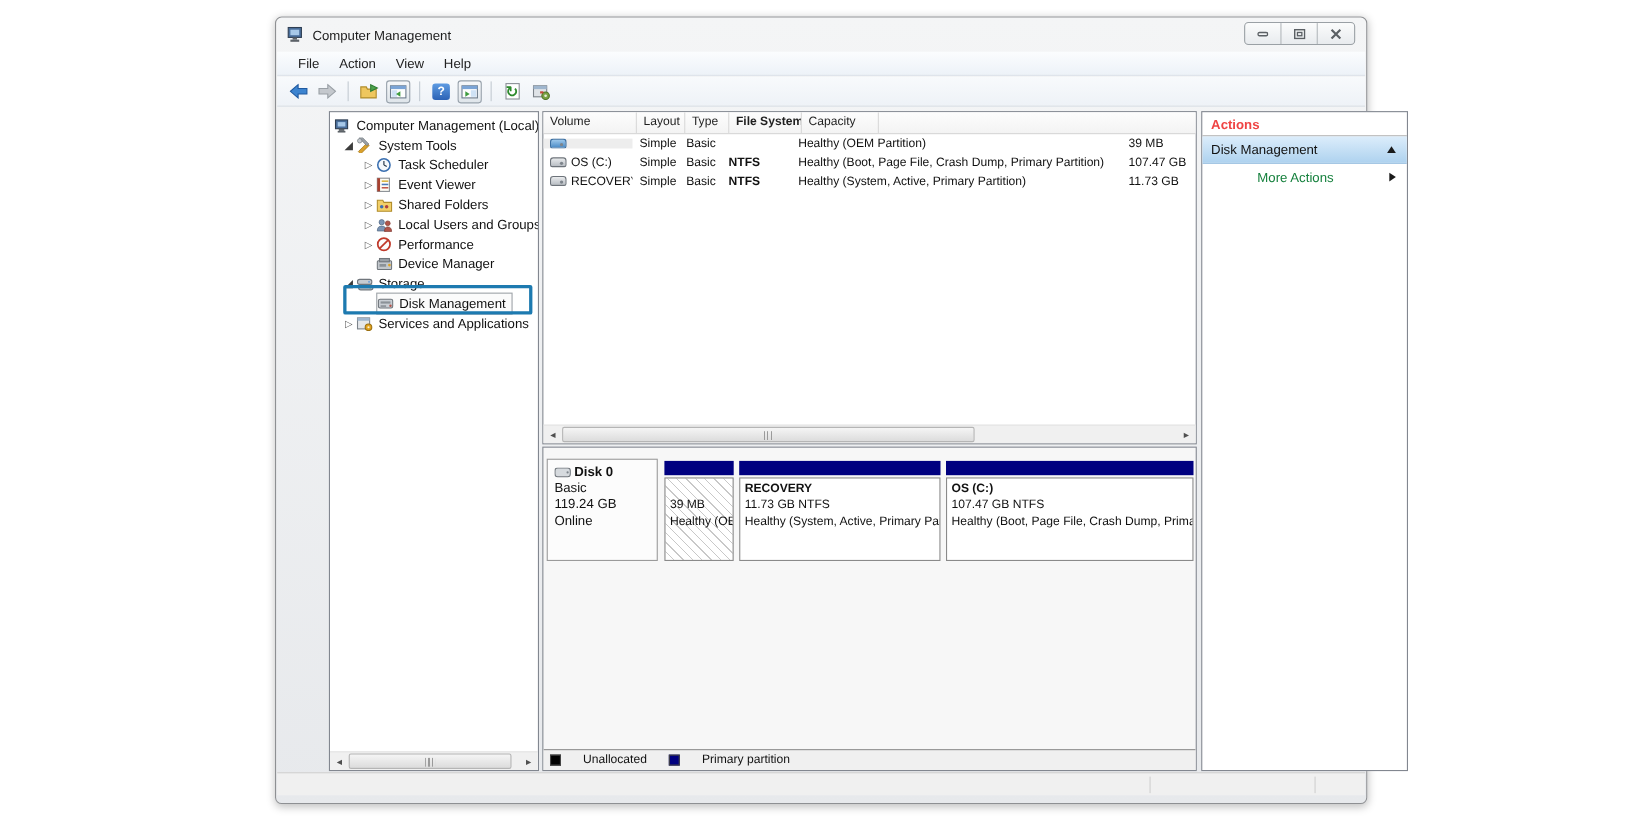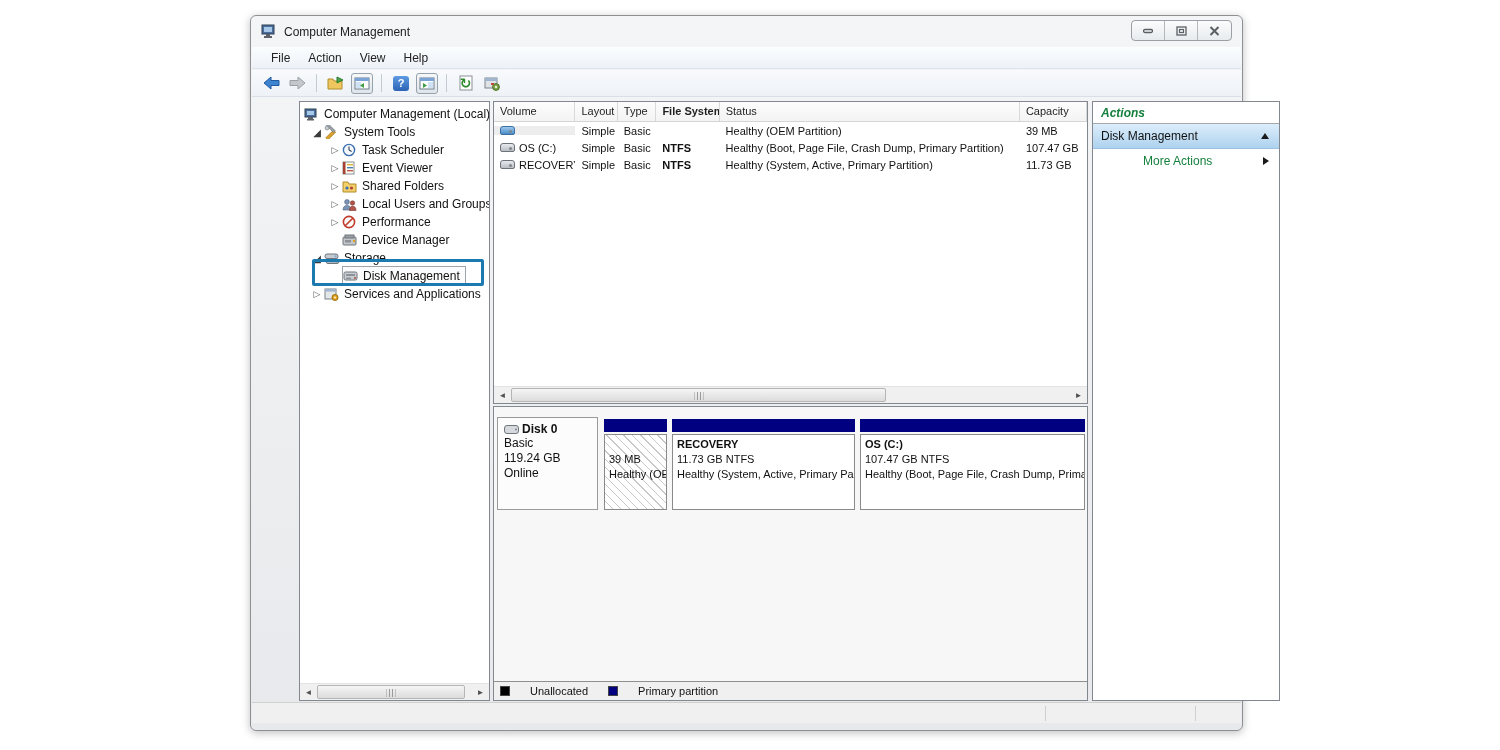--- a/index.html
+++ b/index.html
@@ -69,21 +69,21 @@
   .part-body{ margin-top:2px; height:76px; background:#ffffff; border:1px solid #8a8a8a; padding:2px 0 0 4px; font-size:11px; color:#111; overflow:hidden; white-space:nowrap; }
   .part-body.hatch{ background:repeating-linear-gradient(45deg,#ffffff 0 5px,#c8c8c8 5px 6px); }
   .pline{ line-height:15px; min-height:15px; }
   .pname{ font-weight:bold; }
   .p1{ left:110px; width:63px; } .p2{ left:178px; width:183px; } .p3{ left:366px; width:225px; }
   .legend{ position:absolute; left:0; right:0; bottom:0; height:19px; background:#f0f0f0; border-top:1px solid #8f8f8f; display:flex; align-items:center; gap:20px; padding-left:6px; font-size:11px; color:#111; }
   .lg-sq{ width:10px; height:10px; border:1px solid #444; }
   .lg-unalloc{ background:#000000; } .lg-primary{ background:#000080; }
   
   .actions{ left:801px; top:85px; width:188px; height:600px; overflow:hidden; }
-  .actions-header{ height:22px; font-size:12px; font-weight:bold; color:#15803d; padding:4px 0 0 8px; border-bottom:1px solid #a8a8a8;font-style:italic; }
+  .actions-header{ height:22px; font-size:12px; font-weight:bold; color:#ef4444; padding:4px 0 0 8px; border-bottom:1px solid #a8a8a8; }
   .actions-hl{ height:25px; background:linear-gradient(#dcedfb,#aed2ef); border-bottom:1px solid #9cc1e2; display:flex; align-items:center; font-size:12px; color:#111; padding:0 8px; position:relative; }
   .actions-more{ height:24px; display:flex; align-items:center; font-size:12px; color:#15803d; padding-left:50px; position:relative; }
   .tri-up{ position:absolute; right:10px; width:0; height:0; border-left:4px solid transparent; border-right:4px solid transparent; border-bottom:6px solid #1a1a1a; }
   .tri-right{ position:absolute; right:10px; width:0; height:0; border-top:4px solid transparent; border-bottom:4px solid transparent; border-left:6px solid #1a1a1a; }
   
   .statusbar{ position:absolute; left:1px; right:1px; bottom:7px; height:21px; background:#f0f0f0; border-top:1px solid #d0d0d0; }
   .st-sep{ position:absolute; top:3px; width:1px; height:15px; background:#cfcfcf; }
 </style>
 </head>
 <body>
@@ -325,21 +325,20 @@
         </div>
     </div>
   </div>
 
   <div class="panel main-vol">
     <div class="vol-header">
       <div class="vh-cell c-vol">Volume</div>
       <div class="vh-cell c-lay">Layout</div>
       <div class="vh-cell c-typ">Type</div>
       <div class="vh-cell c-fs">File System</div>
-      <div class="vh-cell c-st">Status</div>
       <div class="vh-cell c-cap">Capacity</div>
     </div>
     <div class="vol-row">
       <div class="vr-cell c-vol vr-volcell sel">
           <span class="drive-ico blue"></span>
           <span></span>
         </div>
       <div class="vr-cell c-lay">Simple</div>
       <div class="vr-cell c-typ">Basic</div>
       <div class="vr-cell c-fs"></div>

